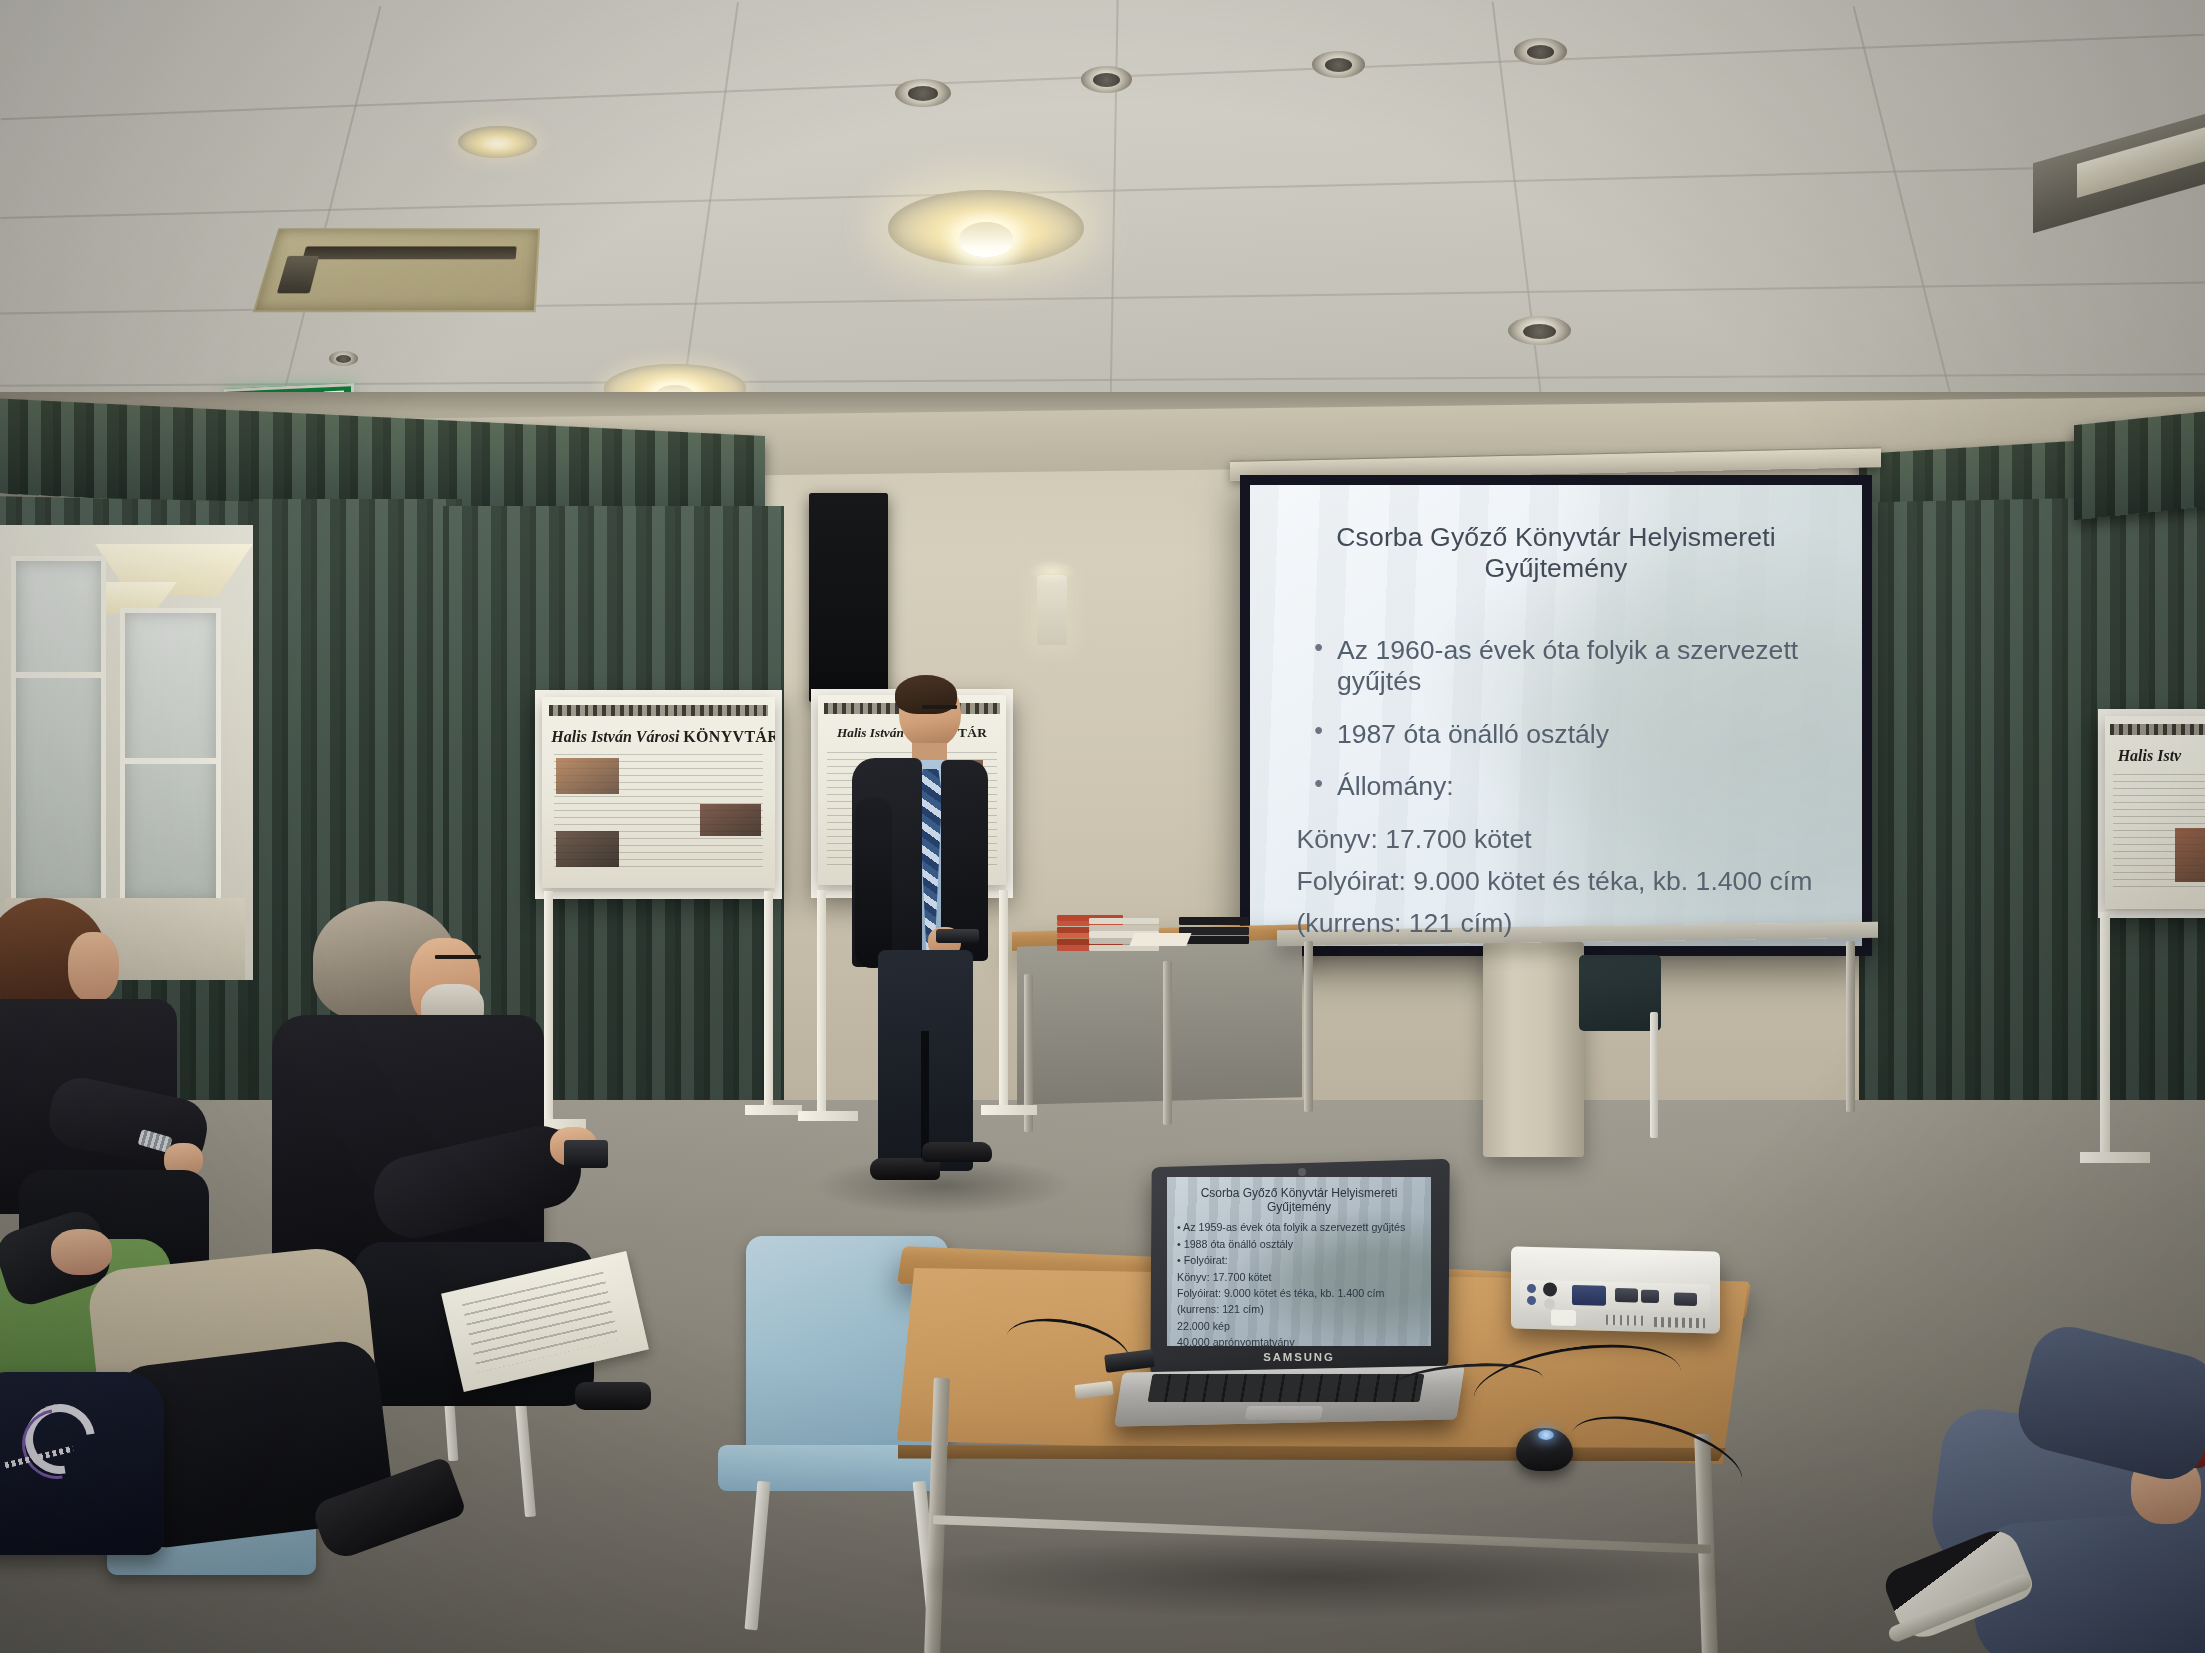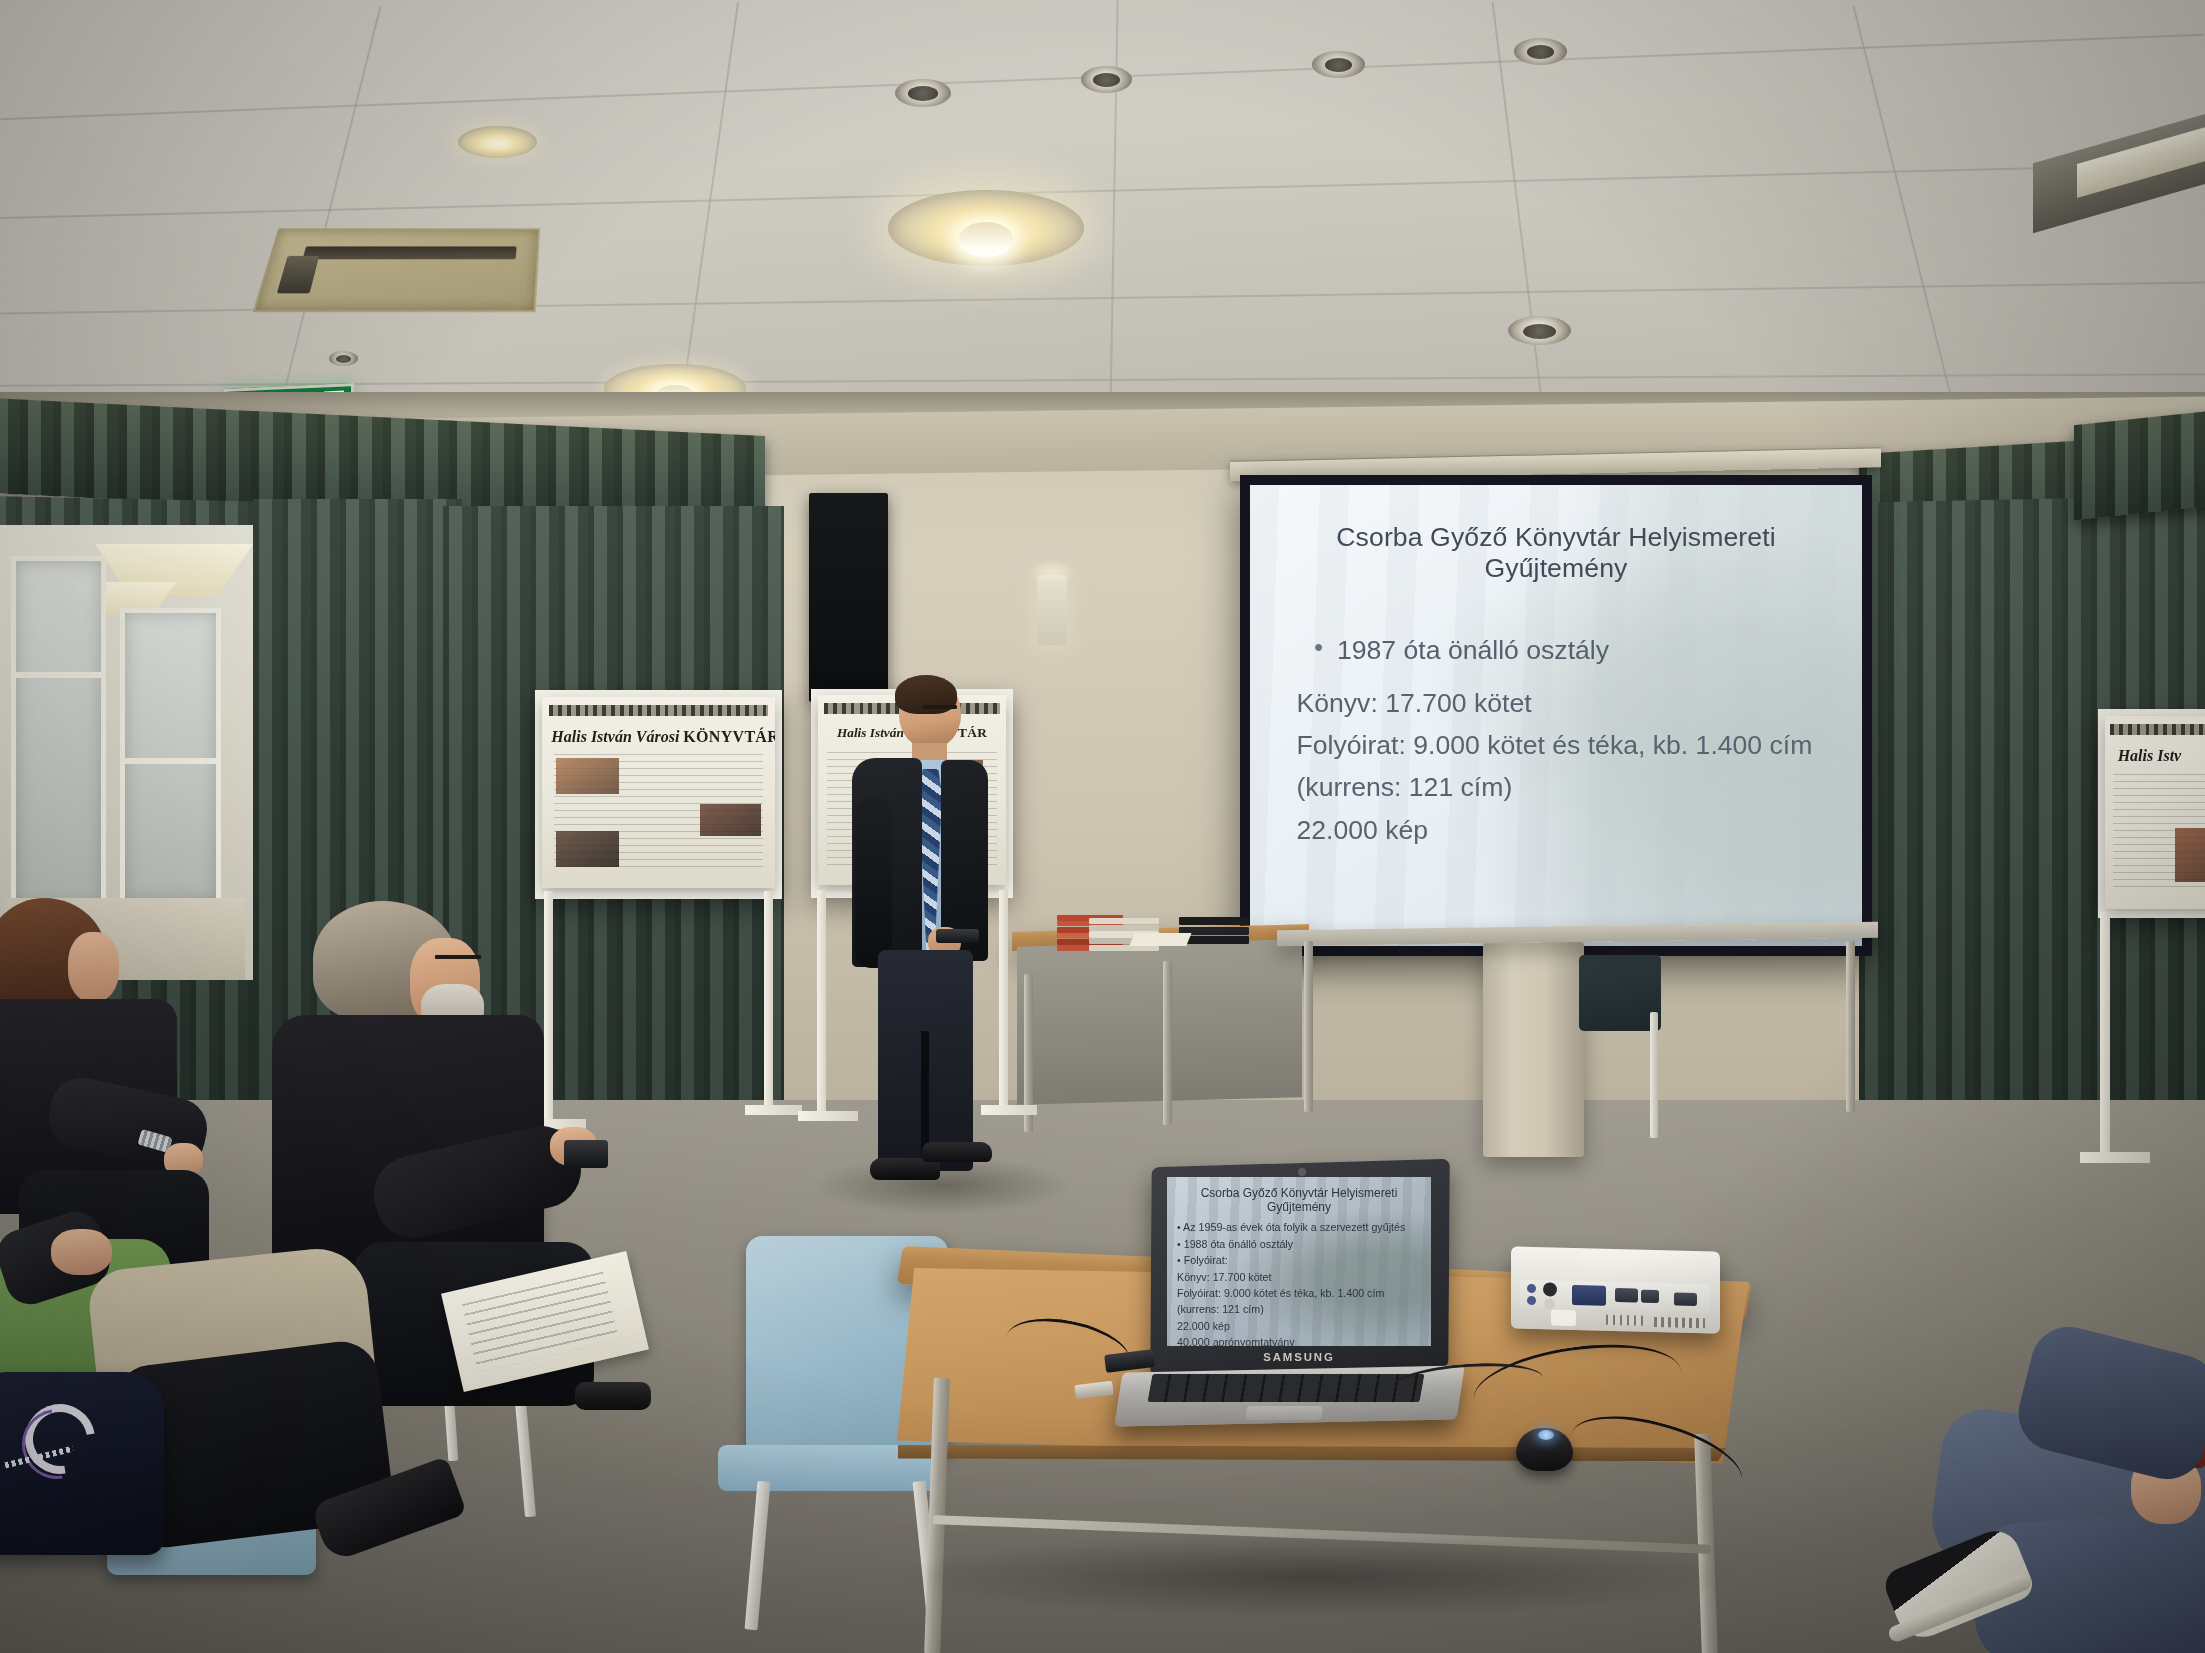--- a/index.html
+++ b/index.html
@@ -301,21 +301,23 @@
   <div class="curtain" style="left:1859px;top:499px;width:354px;height:658px;transform:skewY(-1.1deg);"></div>
   <div class="valance" style="left:2074px;top:417px;width:158px;height:95px;transform:skewY(-6deg);"></div>
 
   <div class="screen-housing" style="left:1230px;top:454px;width:651px;height:20px;transform:skewY(-1.2deg);"></div>
 
   <div class="screen-frame" style="left:1240px;top:475px;width:632px;height:481px;">
     <div class="screen-surface">
       <div class="screen-ghost"></div>
       <div class="slide-body">
         <div class="slide-title">Csorba Győző Könyvtár Helyismereti Gyűjtemény</div>
+        <div class="bullet">Az 1960-as évek óta folyik a szervezett gyűjtés</div>
         <div class="bullet">1987 óta önálló osztály</div>
+        <div class="bullet">Állomány:</div>
         <div class="plainline">Könyv: 17.700 kötet</div>
         <div class="plainline">Folyóirat: 9.000 kötet és téka, kb. 1.400 cím</div>
         <div class="plainline">(kurrens: 121 cím)</div>
         <div class="plainline">22.000 kép</div>
 
       </div>
     </div>
   </div>
 
   <div class="floor"></div>

